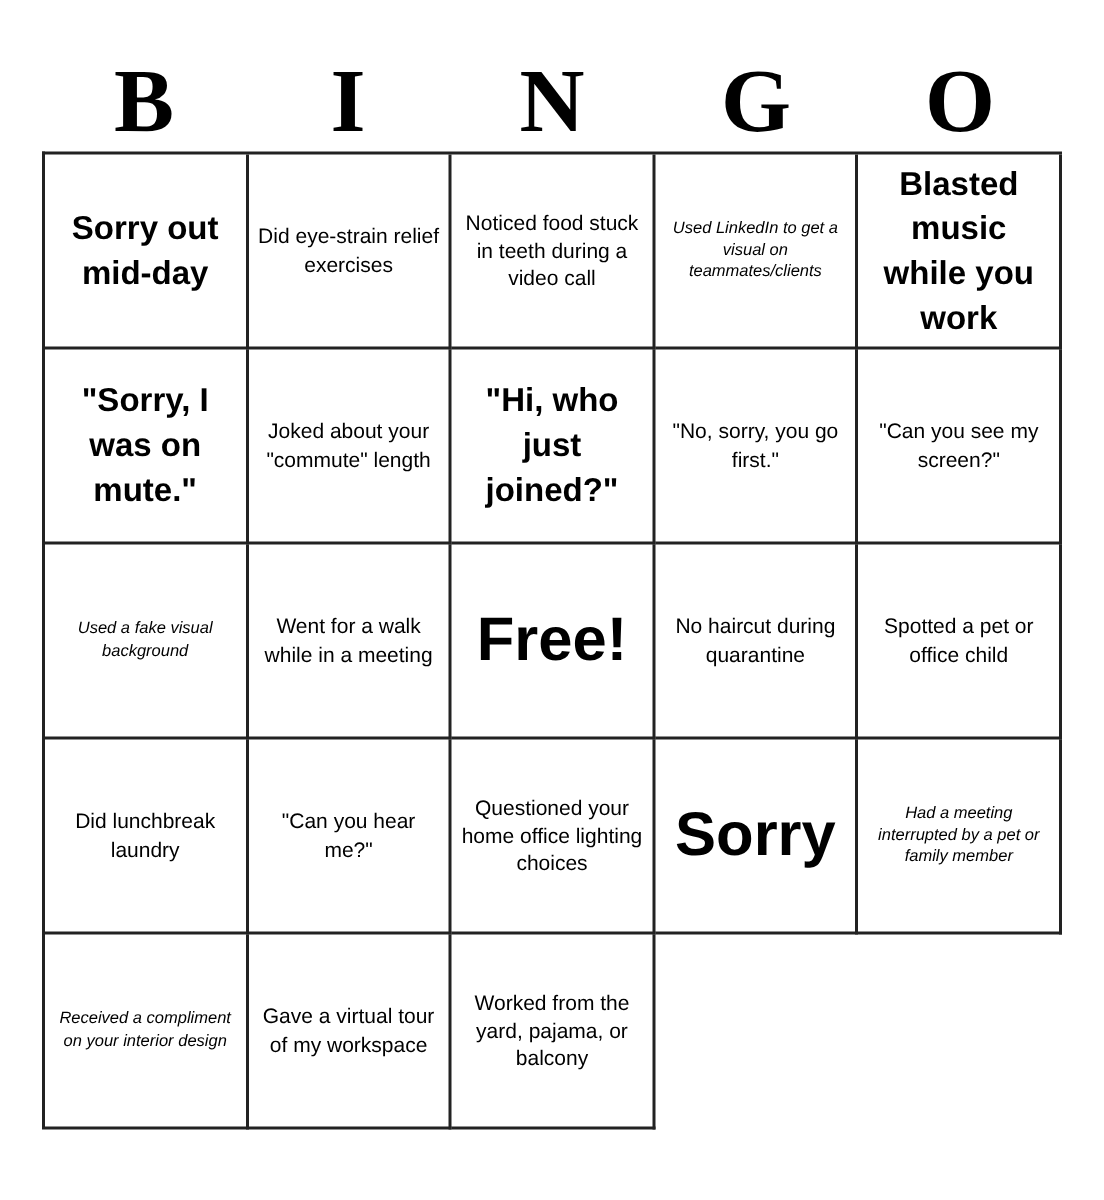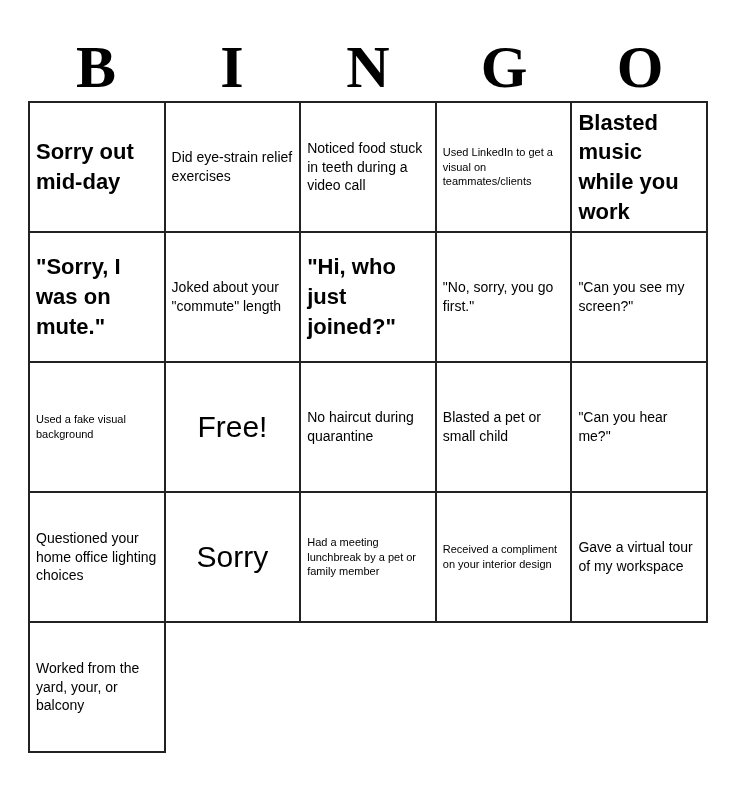--- a/index.html
+++ b/index.html
@@ -36,32 +36,33 @@
       border-left: 2px solid #222;
       border-top: 2px solid #222;
     }
     .bingo-cell {
       border-right: 2px solid #222;
       border-bottom: 2px solid #222;
       min-height: 130px;
       display: flex;
       align-items: center;
       justify-content: center;
-      text-align: left;
+      text-align: center;
       padding: 0 6px;
       font-size: 14px;
       line-height: 1.35;
       font-family: Arial, sans-serif;
     }
     .bingo-cell.small-text {
       font-size: 11px;
+      font-style: italic;
     }
     .bingo-cell.xlarge-text {
-      font-size: 30px;
-      font-weight: normal;
+      font-size: 41px;
+      font-weight: bold;
     }
     .bingo-cell.heading-text {
       font-size: 22px;
       font-weight: bold;
     }
   </style>
 </head>
 <body>
 
 <div class="bingo-card">
@@ -77,24 +78,26 @@
       <div class="bingo-cell normal">Did eye-strain relief exercises</div>
       <div class="bingo-cell normal">Noticed food stuck in teeth during a video call</div>
       <div class="bingo-cell small-text">Used LinkedIn to get a visual on teammates/clients</div>
       <div class="bingo-cell heading-text">Blasted music while you work</div>
       <div class="bingo-cell heading-text">"Sorry, I was on mute."</div>
       <div class="bingo-cell normal">Joked about your "commute" length</div>
       <div class="bingo-cell heading-text">"Hi, who just joined?"</div>
       <div class="bingo-cell normal">"No, sorry, you go first."</div>
       <div class="bingo-cell normal">"Can you see my screen?"</div>
       <div class="bingo-cell small-text">Used a fake visual background</div>
+      <div class="bingo-cell normal">Went for a walk while in a meeting</div>
       <div class="bingo-cell xlarge-text">Free!</div>
       <div class="bingo-cell normal">No haircut during quarantine</div>
-      <div class="bingo-cell normal">Blasted a pet or small child</div>
+      <div class="bingo-cell normal">Spotted a pet or office child</div>
+      <div class="bingo-cell normal">Did lunchbreak laundry</div>
       <div class="bingo-cell normal">"Can you hear me?"</div>
       <div class="bingo-cell normal">Questioned your home office lighting choices</div>
       <div class="bingo-cell xlarge-text">Sorry</div>
-      <div class="bingo-cell small-text">Had a meeting lunchbreak by a pet or family member</div>
+      <div class="bingo-cell small-text">Had a meeting interrupted by a pet or family member</div>
       <div class="bingo-cell small-text">Received a compliment on your interior design</div>
       <div class="bingo-cell normal">Gave a virtual tour of my workspace</div>
-      <div class="bingo-cell normal">Worked from the yard, your, or balcony</div>
+      <div class="bingo-cell normal">Worked from the yard, pajama, or balcony</div>
     </div>
 </div>
 
 </body></html>

